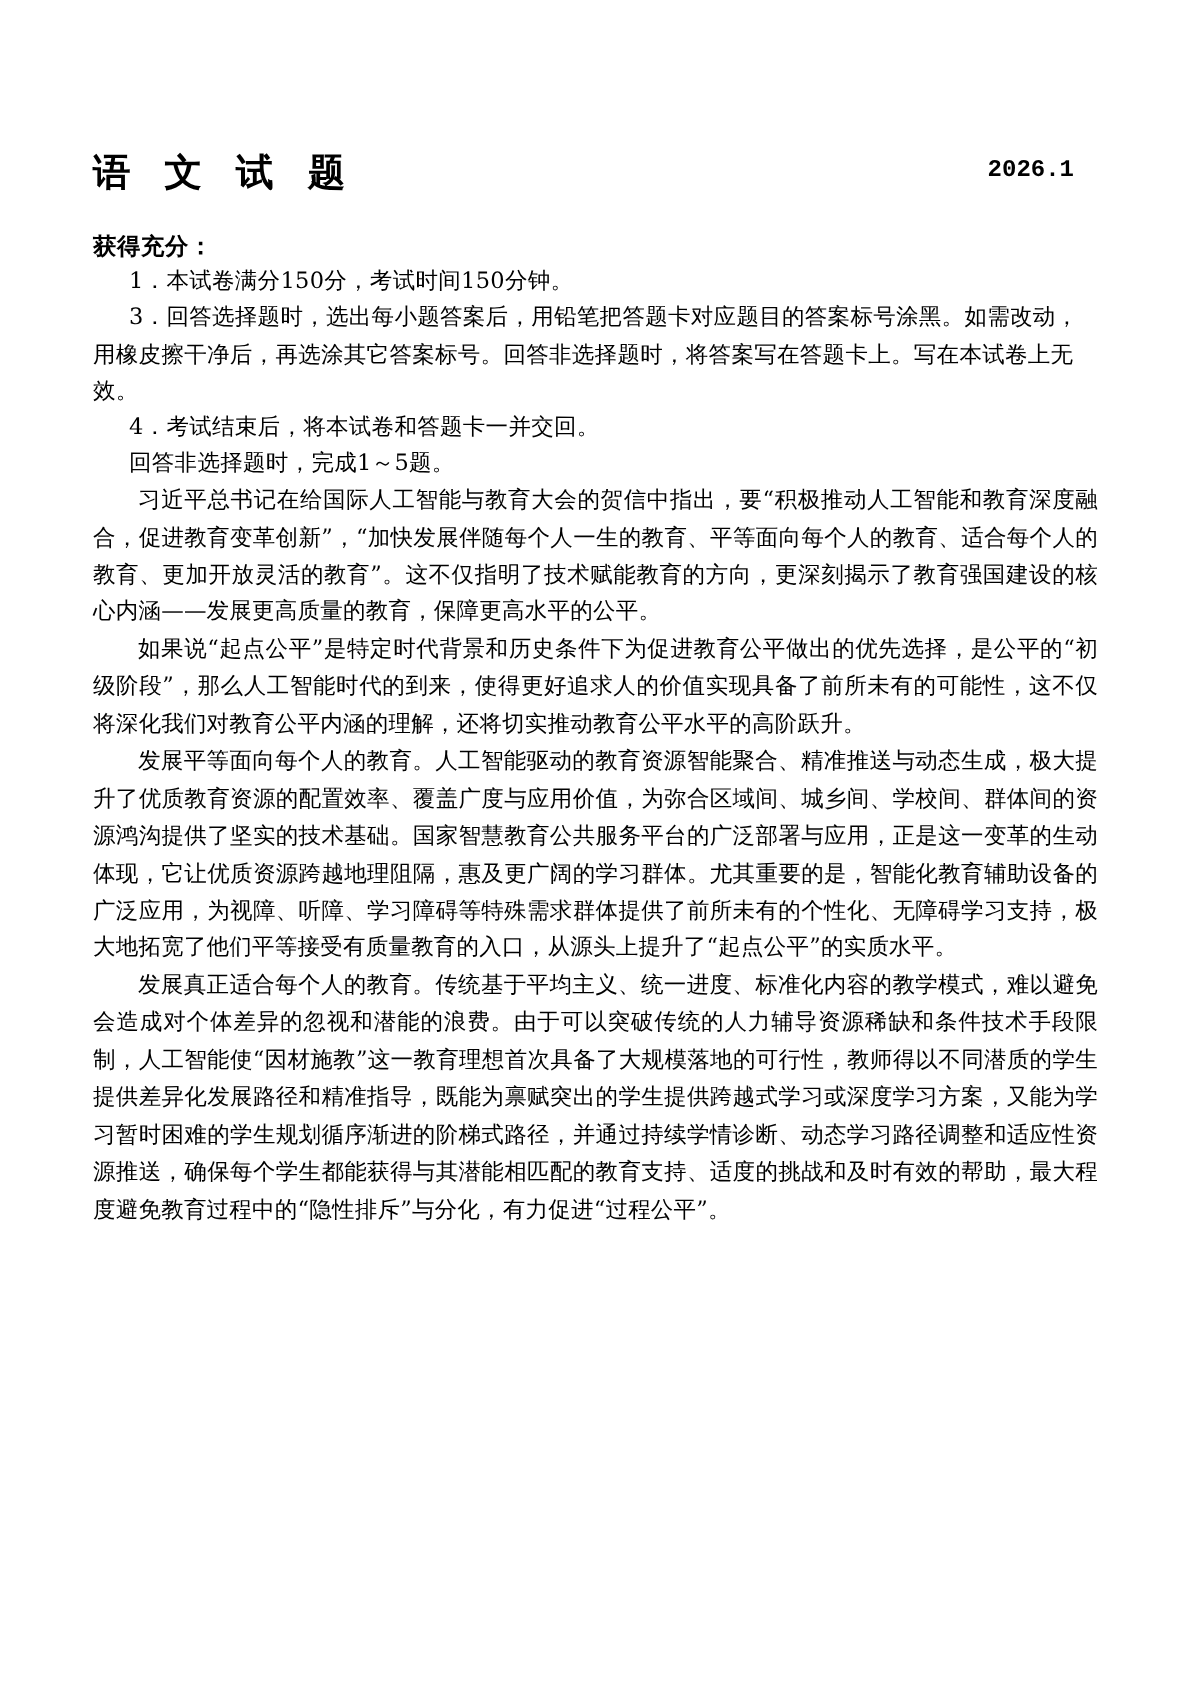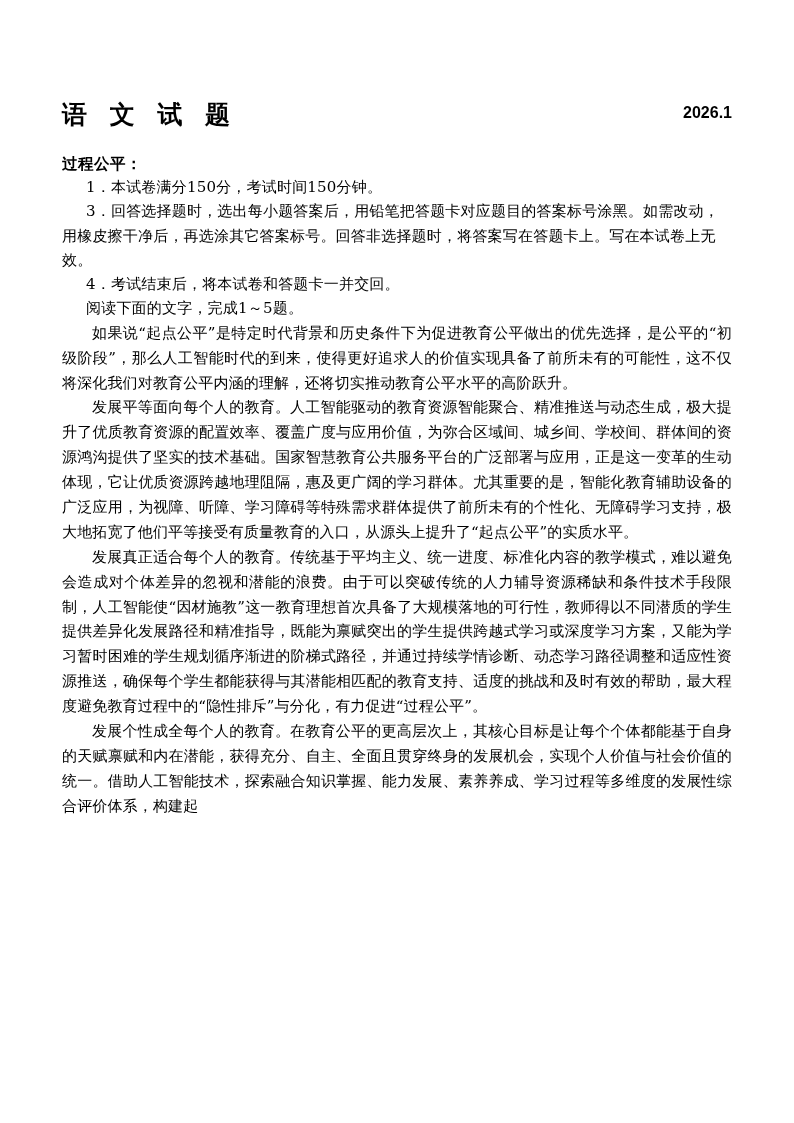--- a/index.html
+++ b/index.html
@@ -29,25 +29,25 @@
   }
   .doc-title {
     text-align: left;
     font-size: 25px;
     font-weight: bold;
     letter-spacing: 7px;
     font-family: "DejaVu Serif", "Liberation Serif", serif;
   }
   .doc-date {
     position: absolute;
-    right: 0;
+    right: 16px;
     top: 6px;
     font-size: 16px;
     font-weight: bold;
-    font-family: Liberation Sans, sans-serif;
+    font-family: Liberation Mono, monospace;
     margin-left: 42px;
   }
   .notice-head {
     margin-top: 14px;
     font-size: 15.5px;
     font-weight: bold;
     letter-spacing: 0.5px;
   }
   .notice-list {
     margin: 0;
@@ -91,27 +91,27 @@
 </head>
 <body>
 
 <div class="page">
 
   <div class="title-row">
     <div class="doc-title">语 文 试 题</div>
     <div class="doc-date">2026.1</div>
   </div>
 
-  <div class="notice-head">过程公平：</div>
+  <div class="notice-head">获得充分：</div>
   <ul class="notice-list">
     <li>1．本试卷满分150分，考试时间150分钟。</li>
     <li>3．回答选择题时，选出每小题答案后，用铅笔把答题卡对应题目的答案标号涂黑。如需改动，用橡皮擦干净后，再选涂其它答案标号。回答非选择题时，将答案写在答题卡上。写在本试卷上无效。</li>
     <li>4．考试结束后，将本试卷和答题卡一并交回。</li>
   </ul>
 
-  <div class="sub-line">阅读下面的文字，完成1～5题。</div>
+  <div class="sub-line">回答非选择题时，完成1～5题。</div>
 
+  <p class="body-par">习近平总书记在给国际人工智能与教育大会的贺信中指出，要“积极推动人工智能和教育深度融合，促进教育变革创新”，“加快发展伴随每个人一生的教育、平等面向每个人的教育、适合每个人的教育、更加开放灵活的教育”。这不仅指明了技术赋能教育的方向，更深刻揭示了教育强国建设的核心内涵——发展更高质量的教育，保障更高水平的公平。</p>
   <p class="body-par">如果说“起点公平”是特定时代背景和历史条件下为促进教育公平做出的优先选择，是公平的“初级阶段”，那么人工智能时代的到来，使得更好追求人的价值实现具备了前所未有的可能性，这不仅将深化我们对教育公平内涵的理解，还将切实推动教育公平水平的高阶跃升。</p>
   <p class="body-par">发展平等面向每个人的教育。人工智能驱动的教育资源智能聚合、精准推送与动态生成，极大提升了优质教育资源的配置效率、覆盖广度与应用价值，为弥合区域间、城乡间、学校间、群体间的资源鸿沟提供了坚实的技术基础。国家智慧教育公共服务平台的广泛部署与应用，正是这一变革的生动体现，它让优质资源跨越地理阻隔，惠及更广阔的学习群体。尤其重要的是，智能化教育辅助设备的广泛应用，为视障、听障、学习障碍等特殊需求群体提供了前所未有的个性化、无障碍学习支持，极大地拓宽了他们平等接受有质量教育的入口，从源头上提升了“起点公平”的实质水平。</p>
   <p class="body-par">发展真正适合每个人的教育。传统基于平均主义、统一进度、标准化内容的教学模式，难以避免会造成对个体差异的忽视和潜能的浪费。由于可以突破传统的人力辅导资源稀缺和条件技术手段限制，人工智能使“因材施教”这一教育理想首次具备了大规模落地的可行性，教师得以不同潜质的学生提供差异化发展路径和精准指导，既能为禀赋突出的学生提供跨越式学习或深度学习方案，又能为学习暂时困难的学生规划循序渐进的阶梯式路径，并通过持续学情诊断、动态学习路径调整和适应性资源推送，确保每个学生都能获得与其潜能相匹配的教育支持、适度的挑战和及时有效的帮助，最大程度避免教育过程中的“隐性排斥”与分化，有力促进“过程公平”。</p>
-  <p class="body-par">发展个性成全每个人的教育。在教育公平的更高层次上，其核心目标是让每个个体都能基于自身的天赋禀赋和内在潜能，获得充分、自主、全面且贯穿终身的发展机会，实现个人价值与社会价值的统一。借助人工智能技术，探索融合知识掌握、能力发展、素养养成、学习过程等多维度的发展性综合评价体系，构建起</p>
 
 </div>
 
 </body></html>

